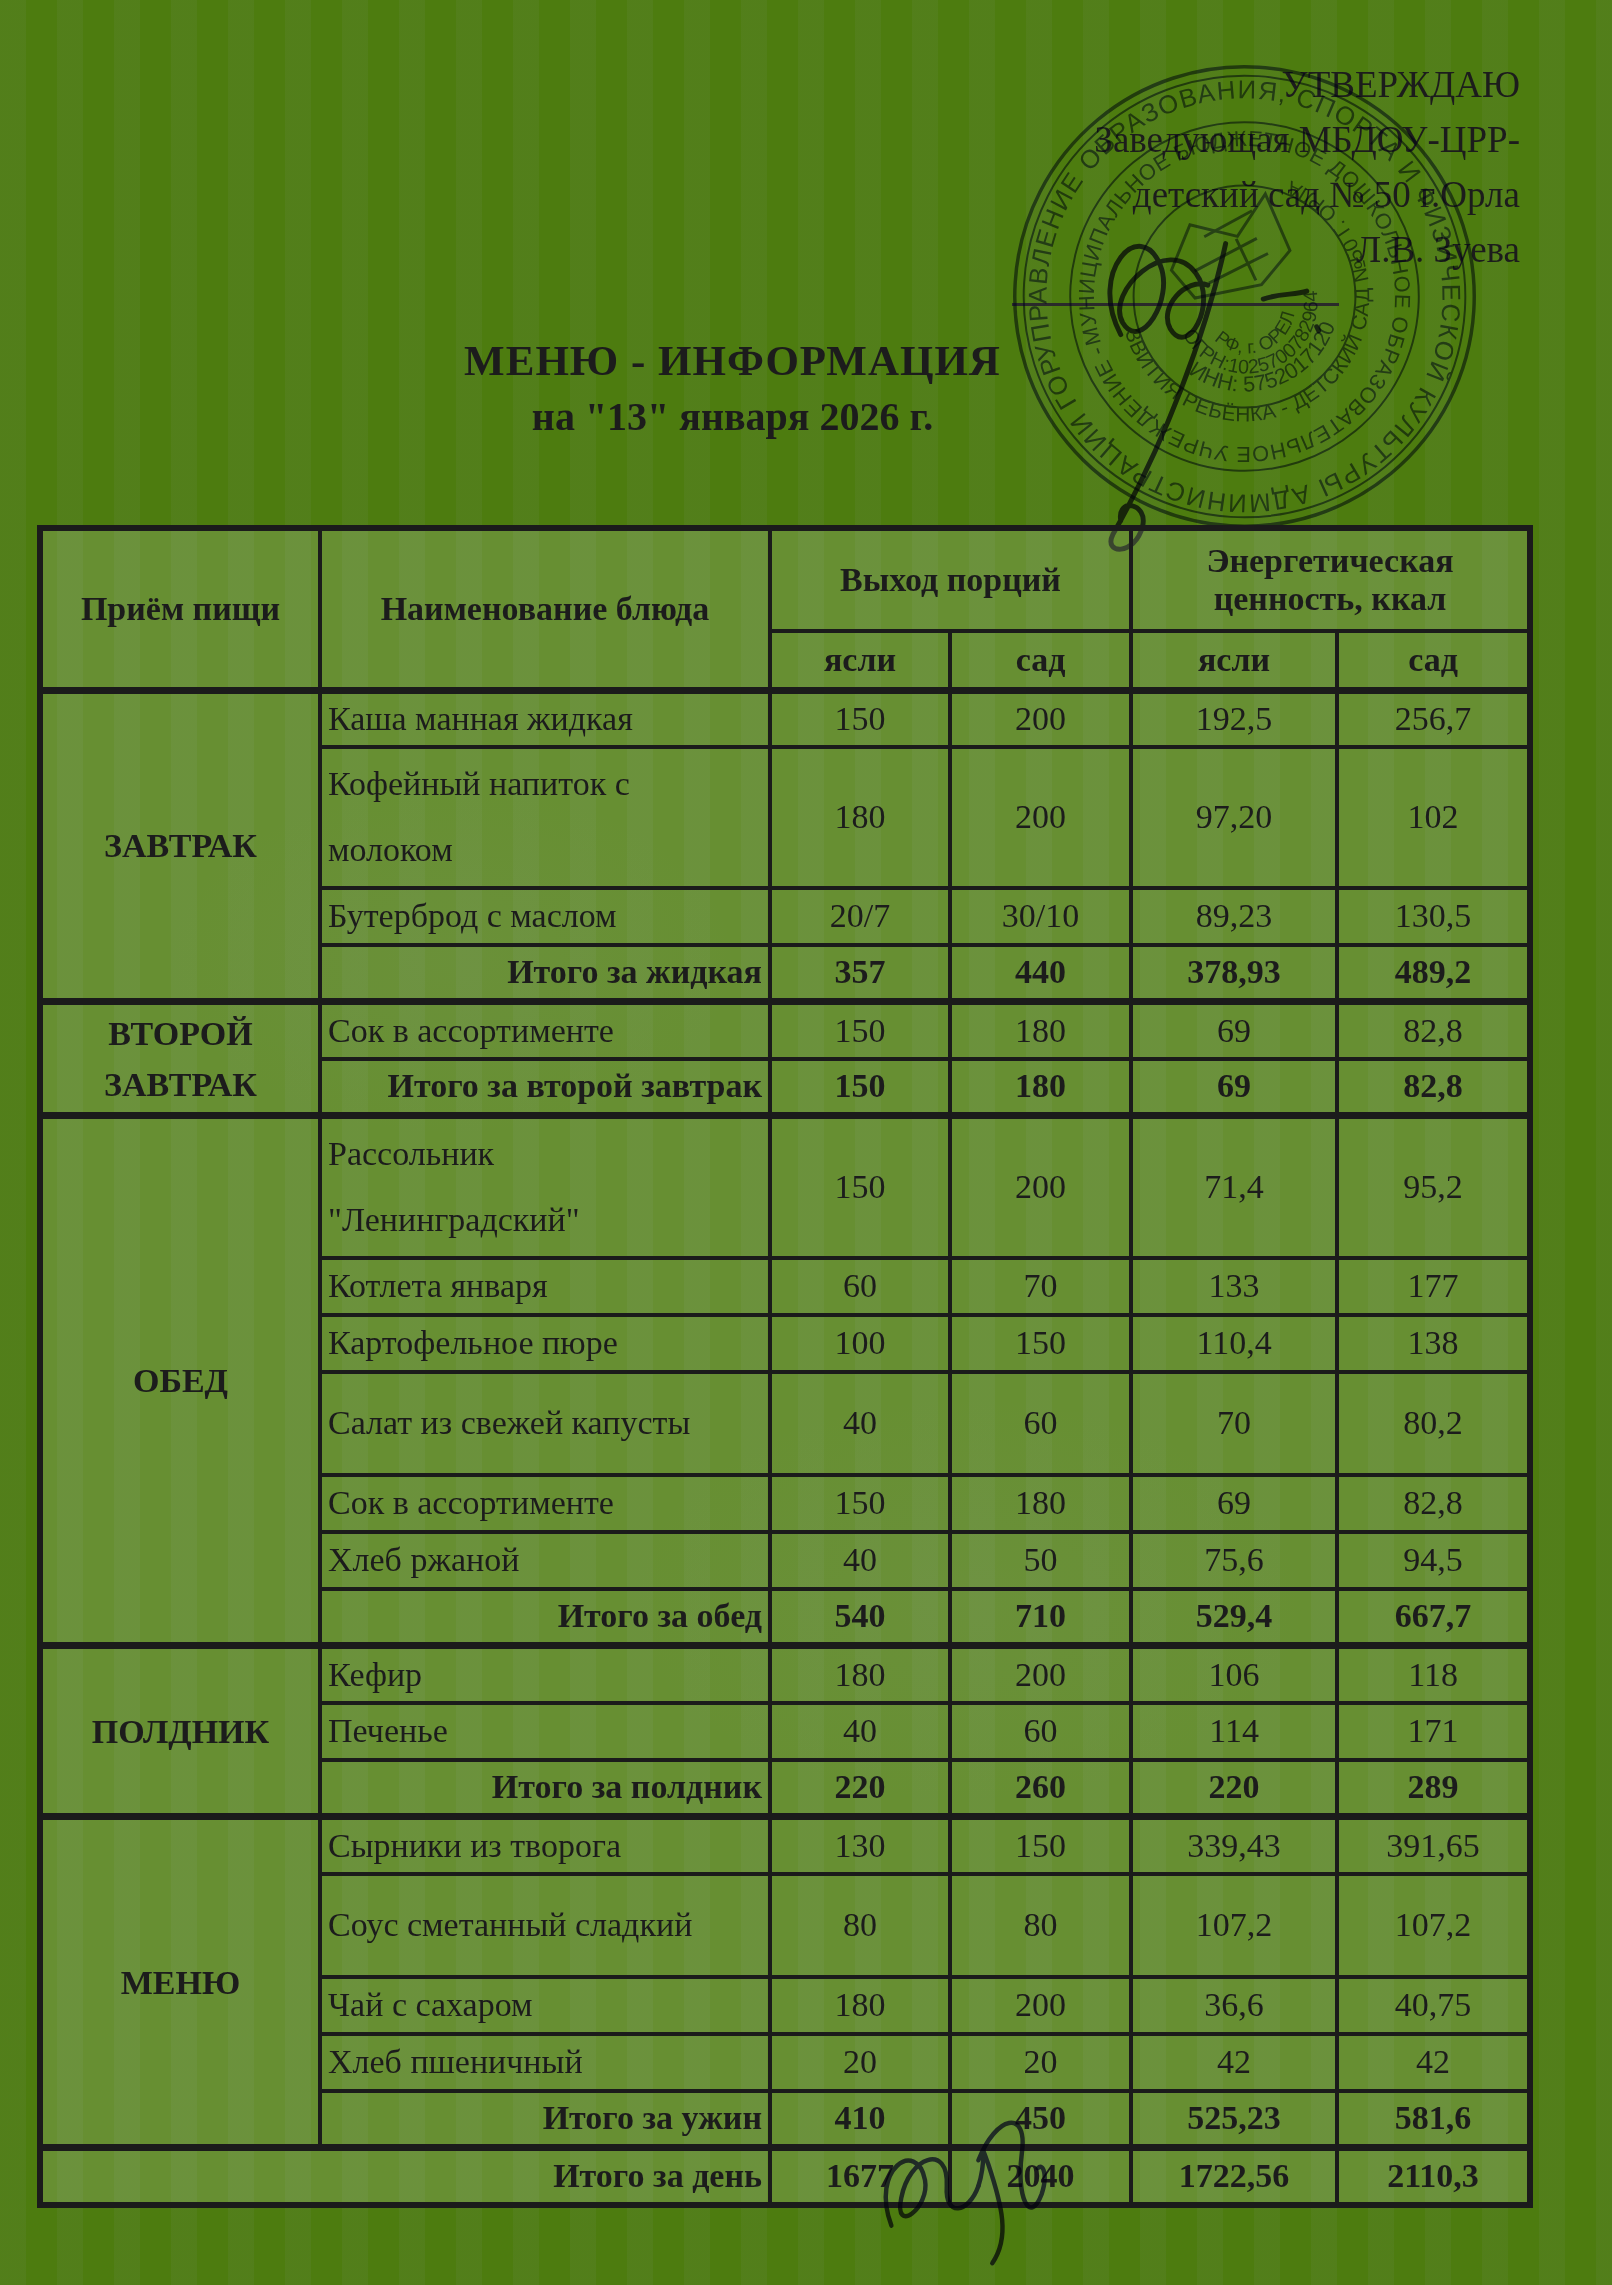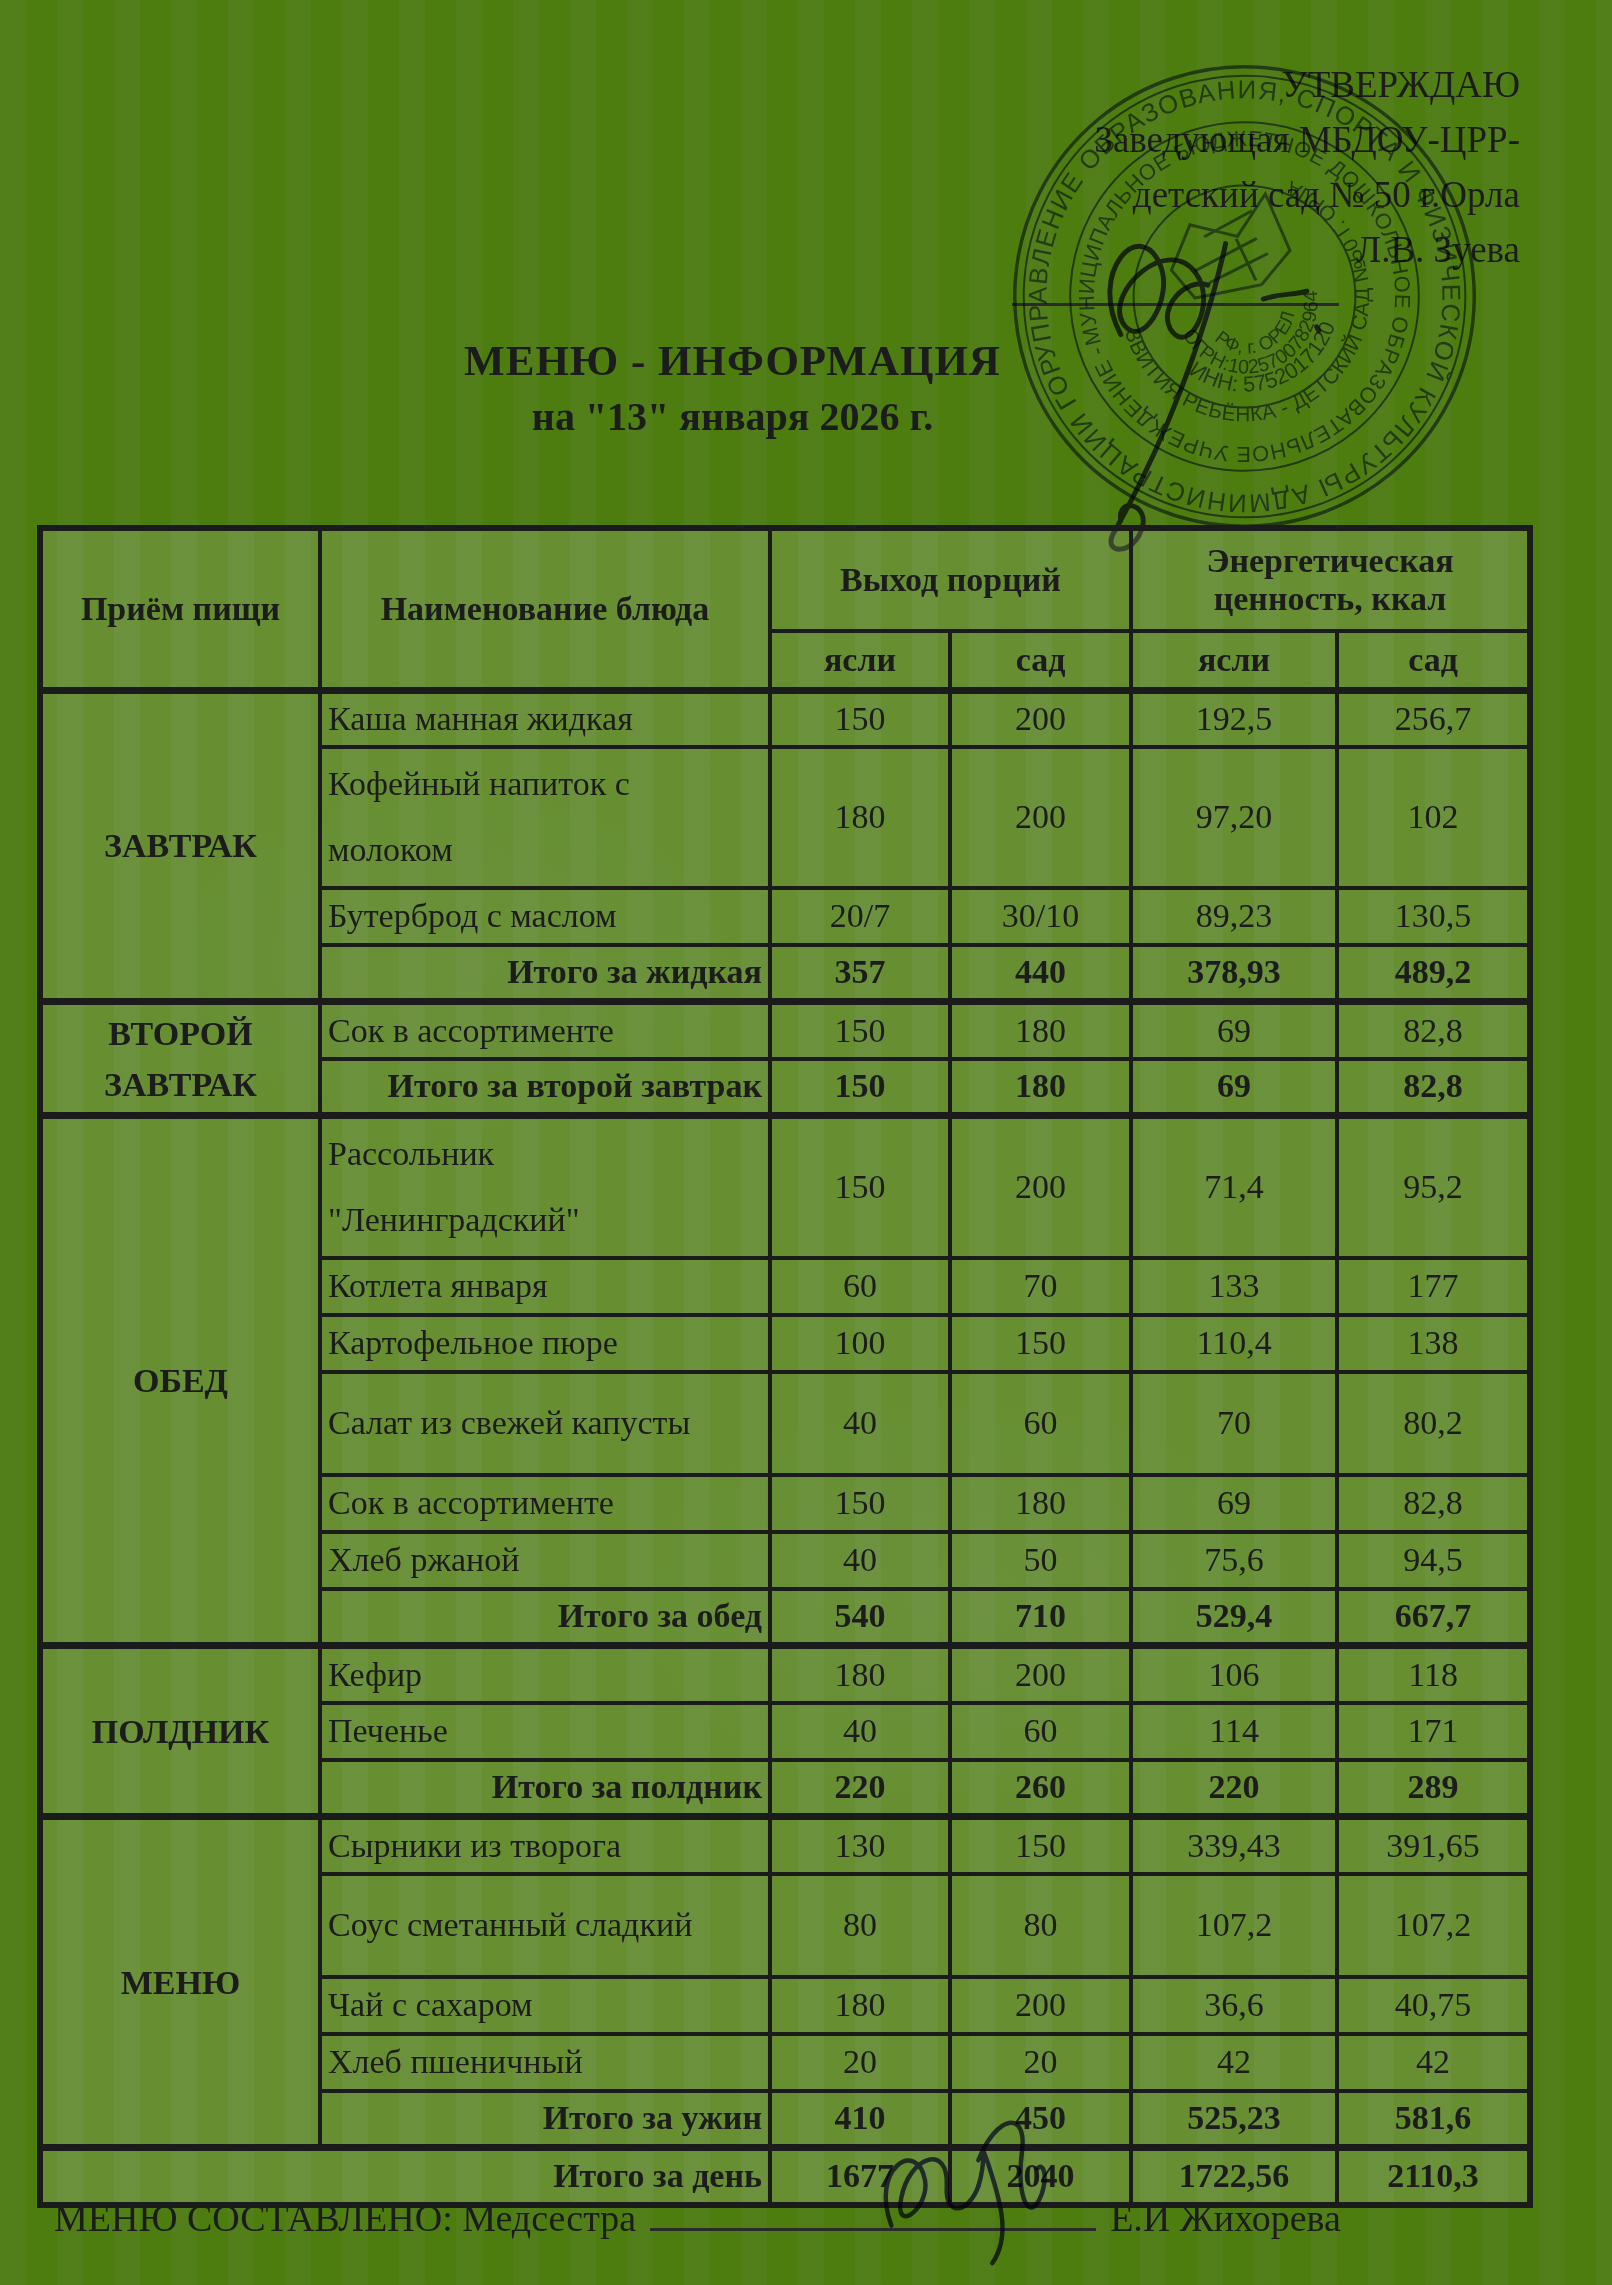--- a/index.html
+++ b/index.html
@@ -320,23 +320,20 @@
         <tr class="grand section-start">
           <td colspan="2" class="total-label">Итого за день</td>
           <td class="num" style="font-weight: bold;">1677</td>
           <td class="num" style="font-weight: bold;">2040</td>
           <td class="num" style="font-weight: bold;">1722,56</td>
           <td class="num" style="font-weight: bold;">2110,3</td>
         </tr>
       </tbody>
   </table>
 
-  <div class="footer">
-    <span>МЕНЮ СОСТАВЛЕНО: Медсестра</span><span class="footer-underline"></span><span>Е.И Жихорева</span>
-  </div>
 
   <svg class="sig-svg" style="left:822px; top:2099px;" width="297" height="178" viewBox="0 0 300 180">
     <g fill="none" stroke="#39399b" stroke-width="4.5" stroke-linecap="round" opacity="0.9">
       <path d="M 70 128 C 48 70 96 40 104 82 C 109 110 72 138 80 100 C 88 58 128 44 126 88 C 124 120 148 116 158 88"></path>
       <path d="M 158 88 C 168 56 158 40 168 66 C 182 108 190 140 172 166"></path>
       <path d="M 158 62 C 176 16 208 10 202 54 C 196 100 210 128 222 96 C 228 78 224 64 218 70"></path>
     </g>
   </svg>
 
 </div>

